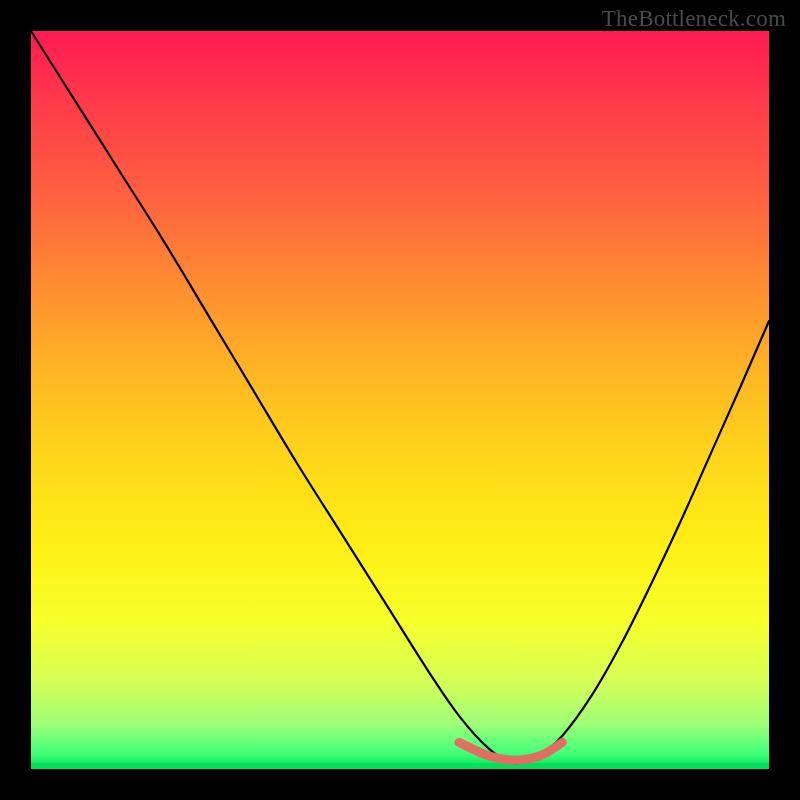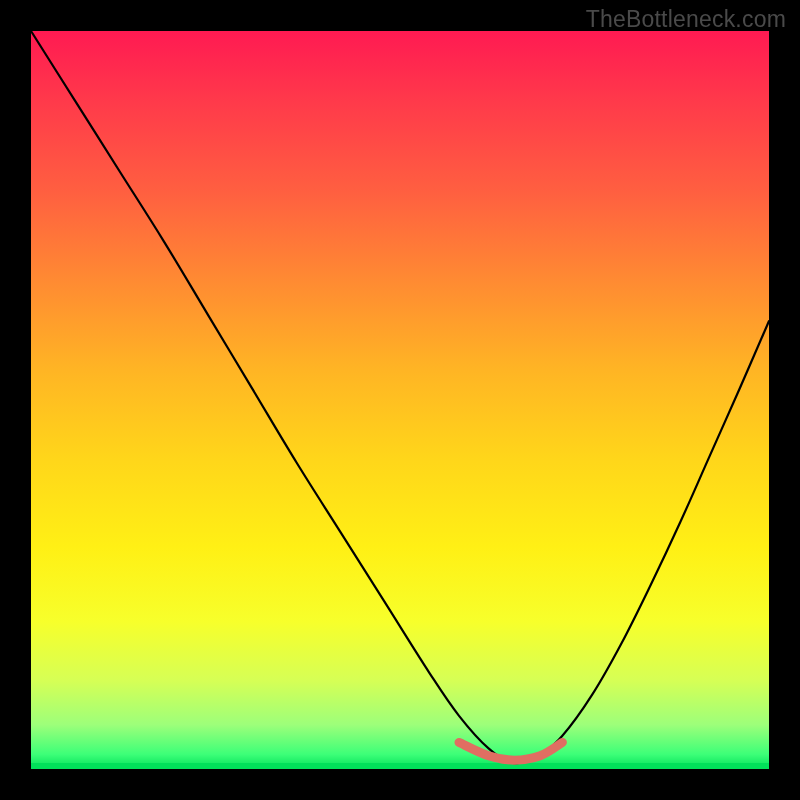--- a/index.html
+++ b/index.html
@@ -14,21 +14,21 @@
     position: relative;
     width: 800px;
     height: 800px;
     background: #000;
   }
   .watermark {
     position: absolute;
     top: 6px;
     right: 14px;
     color: #4a4a4a;
-    font-family: Liberation Sans, sans-serif;
+    font-family: Liberation Serif, serif;
     font-size: 23px;
     font-weight: 400;
     letter-spacing: 0.2px;
     z-index: 10;
   }
   .plot-frame {
     position: absolute;
     left: 31px;
     top: 31px;
     width: 738px;

